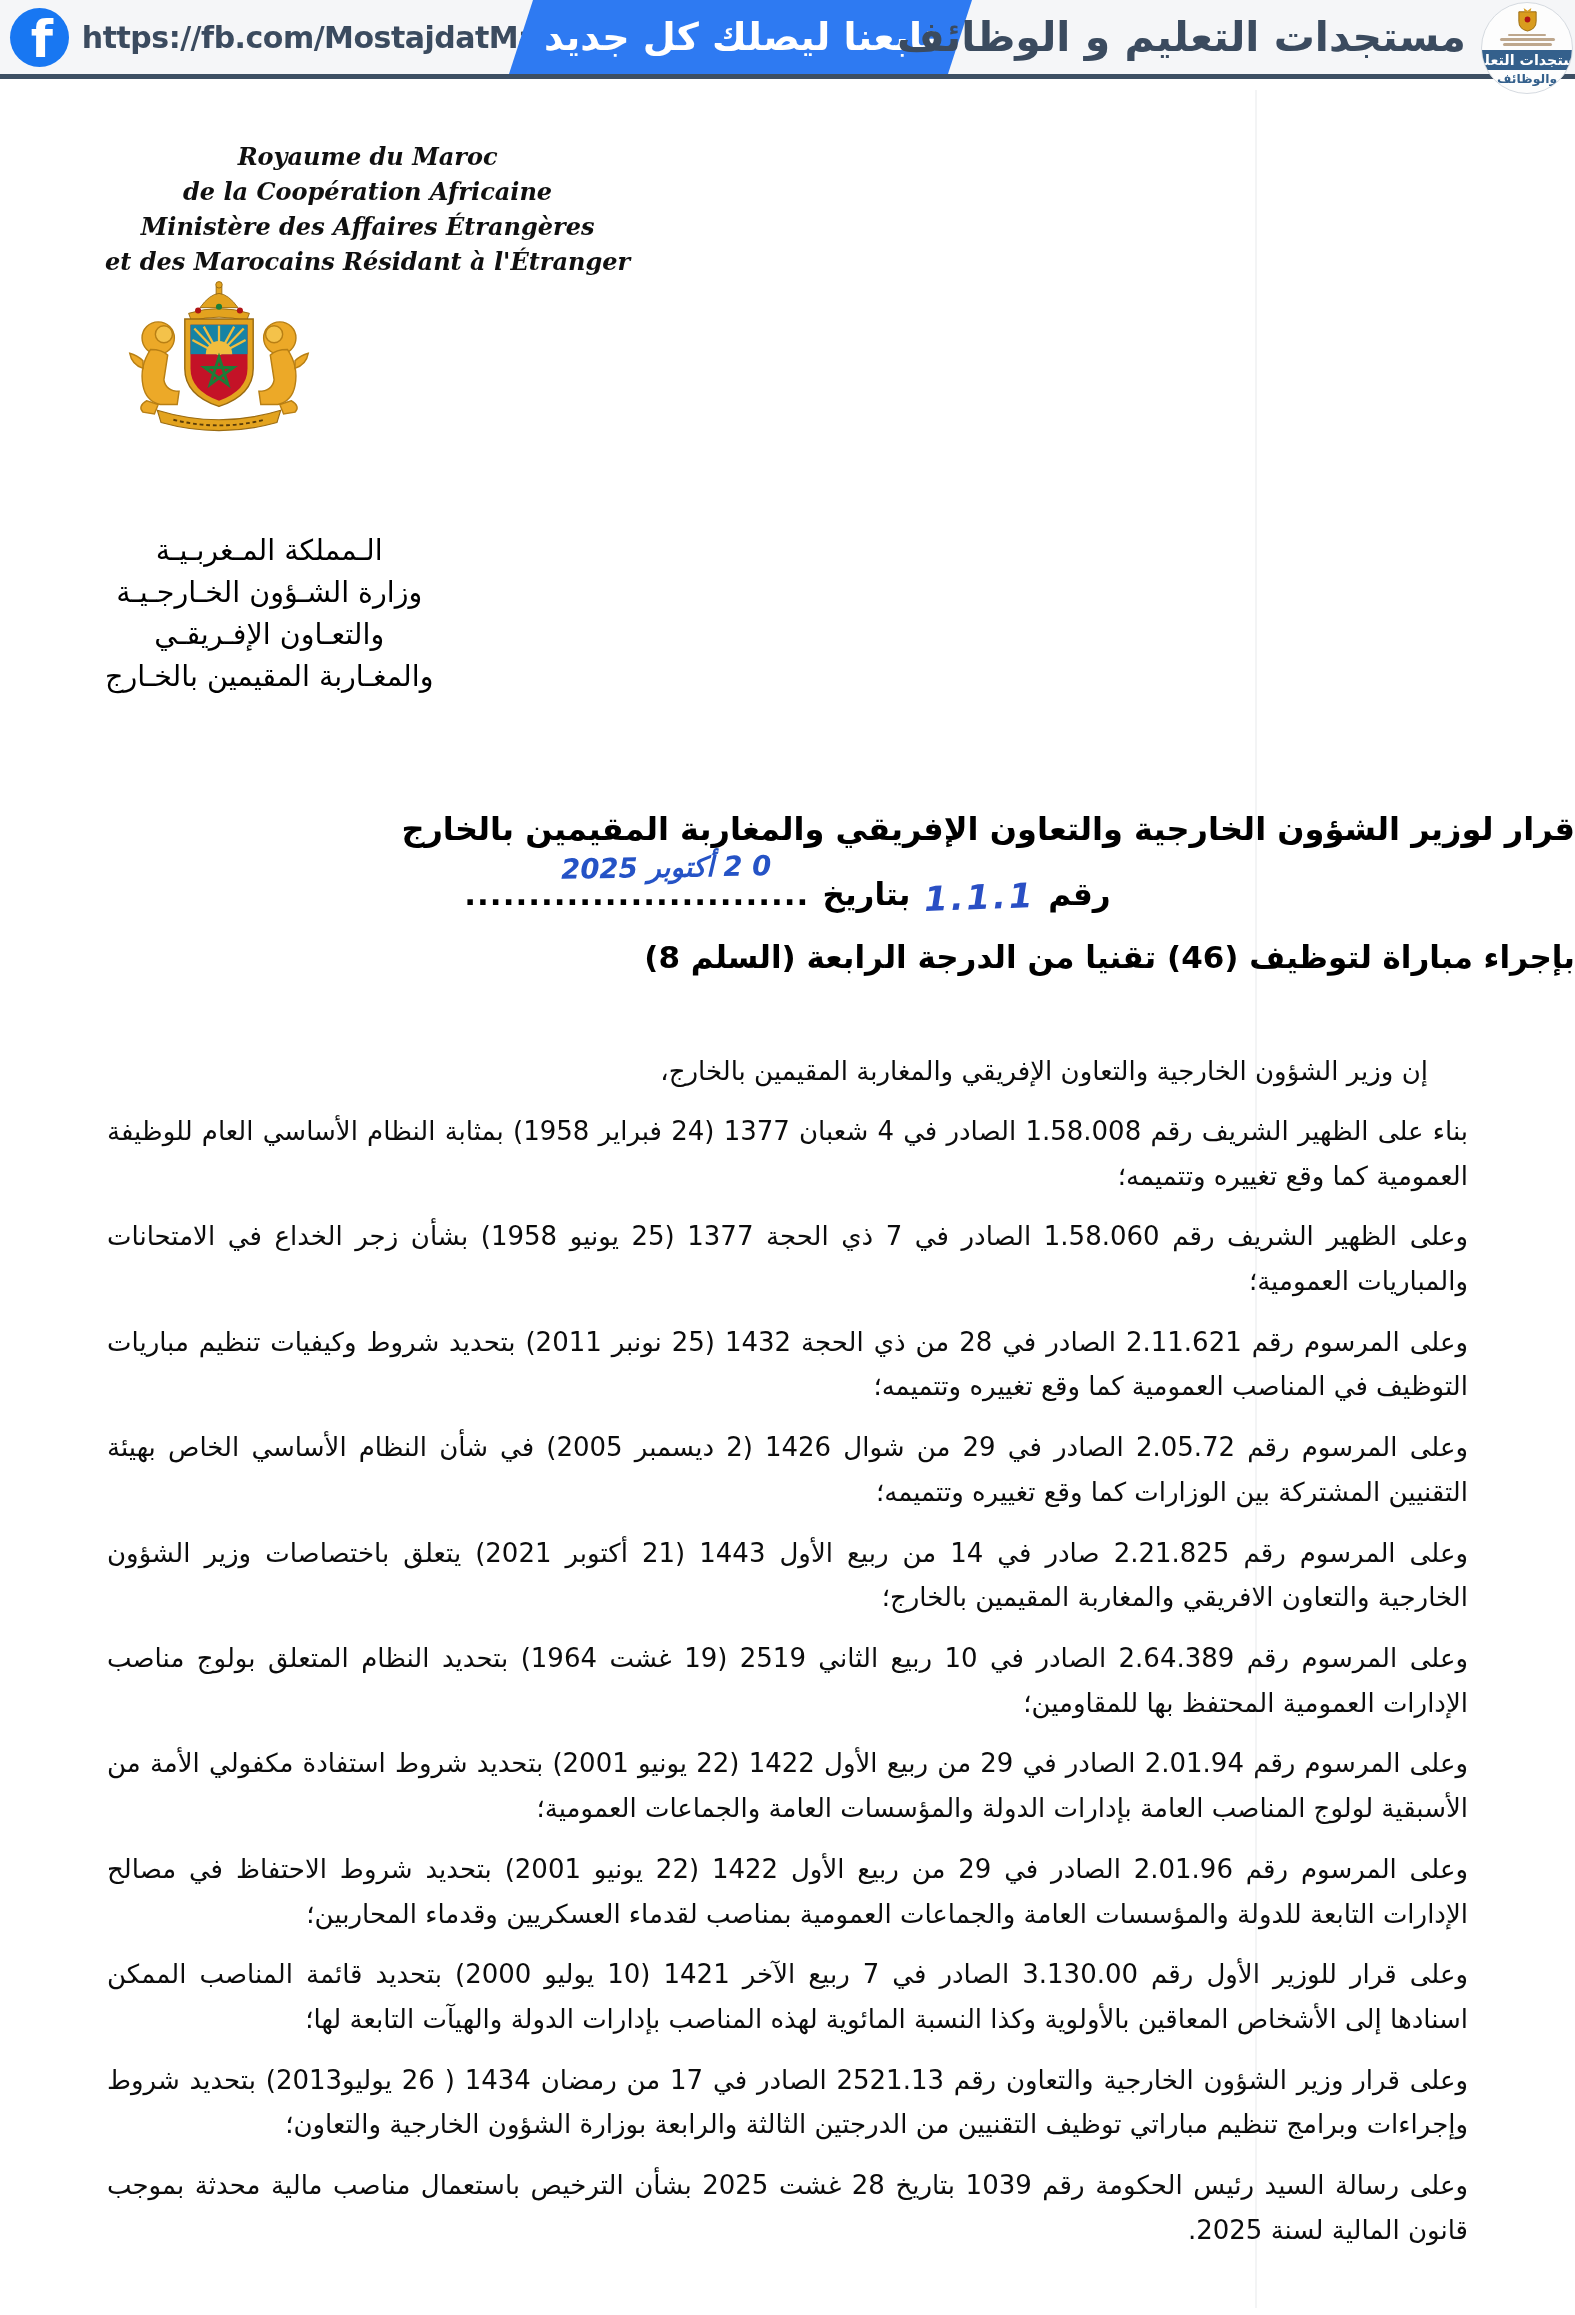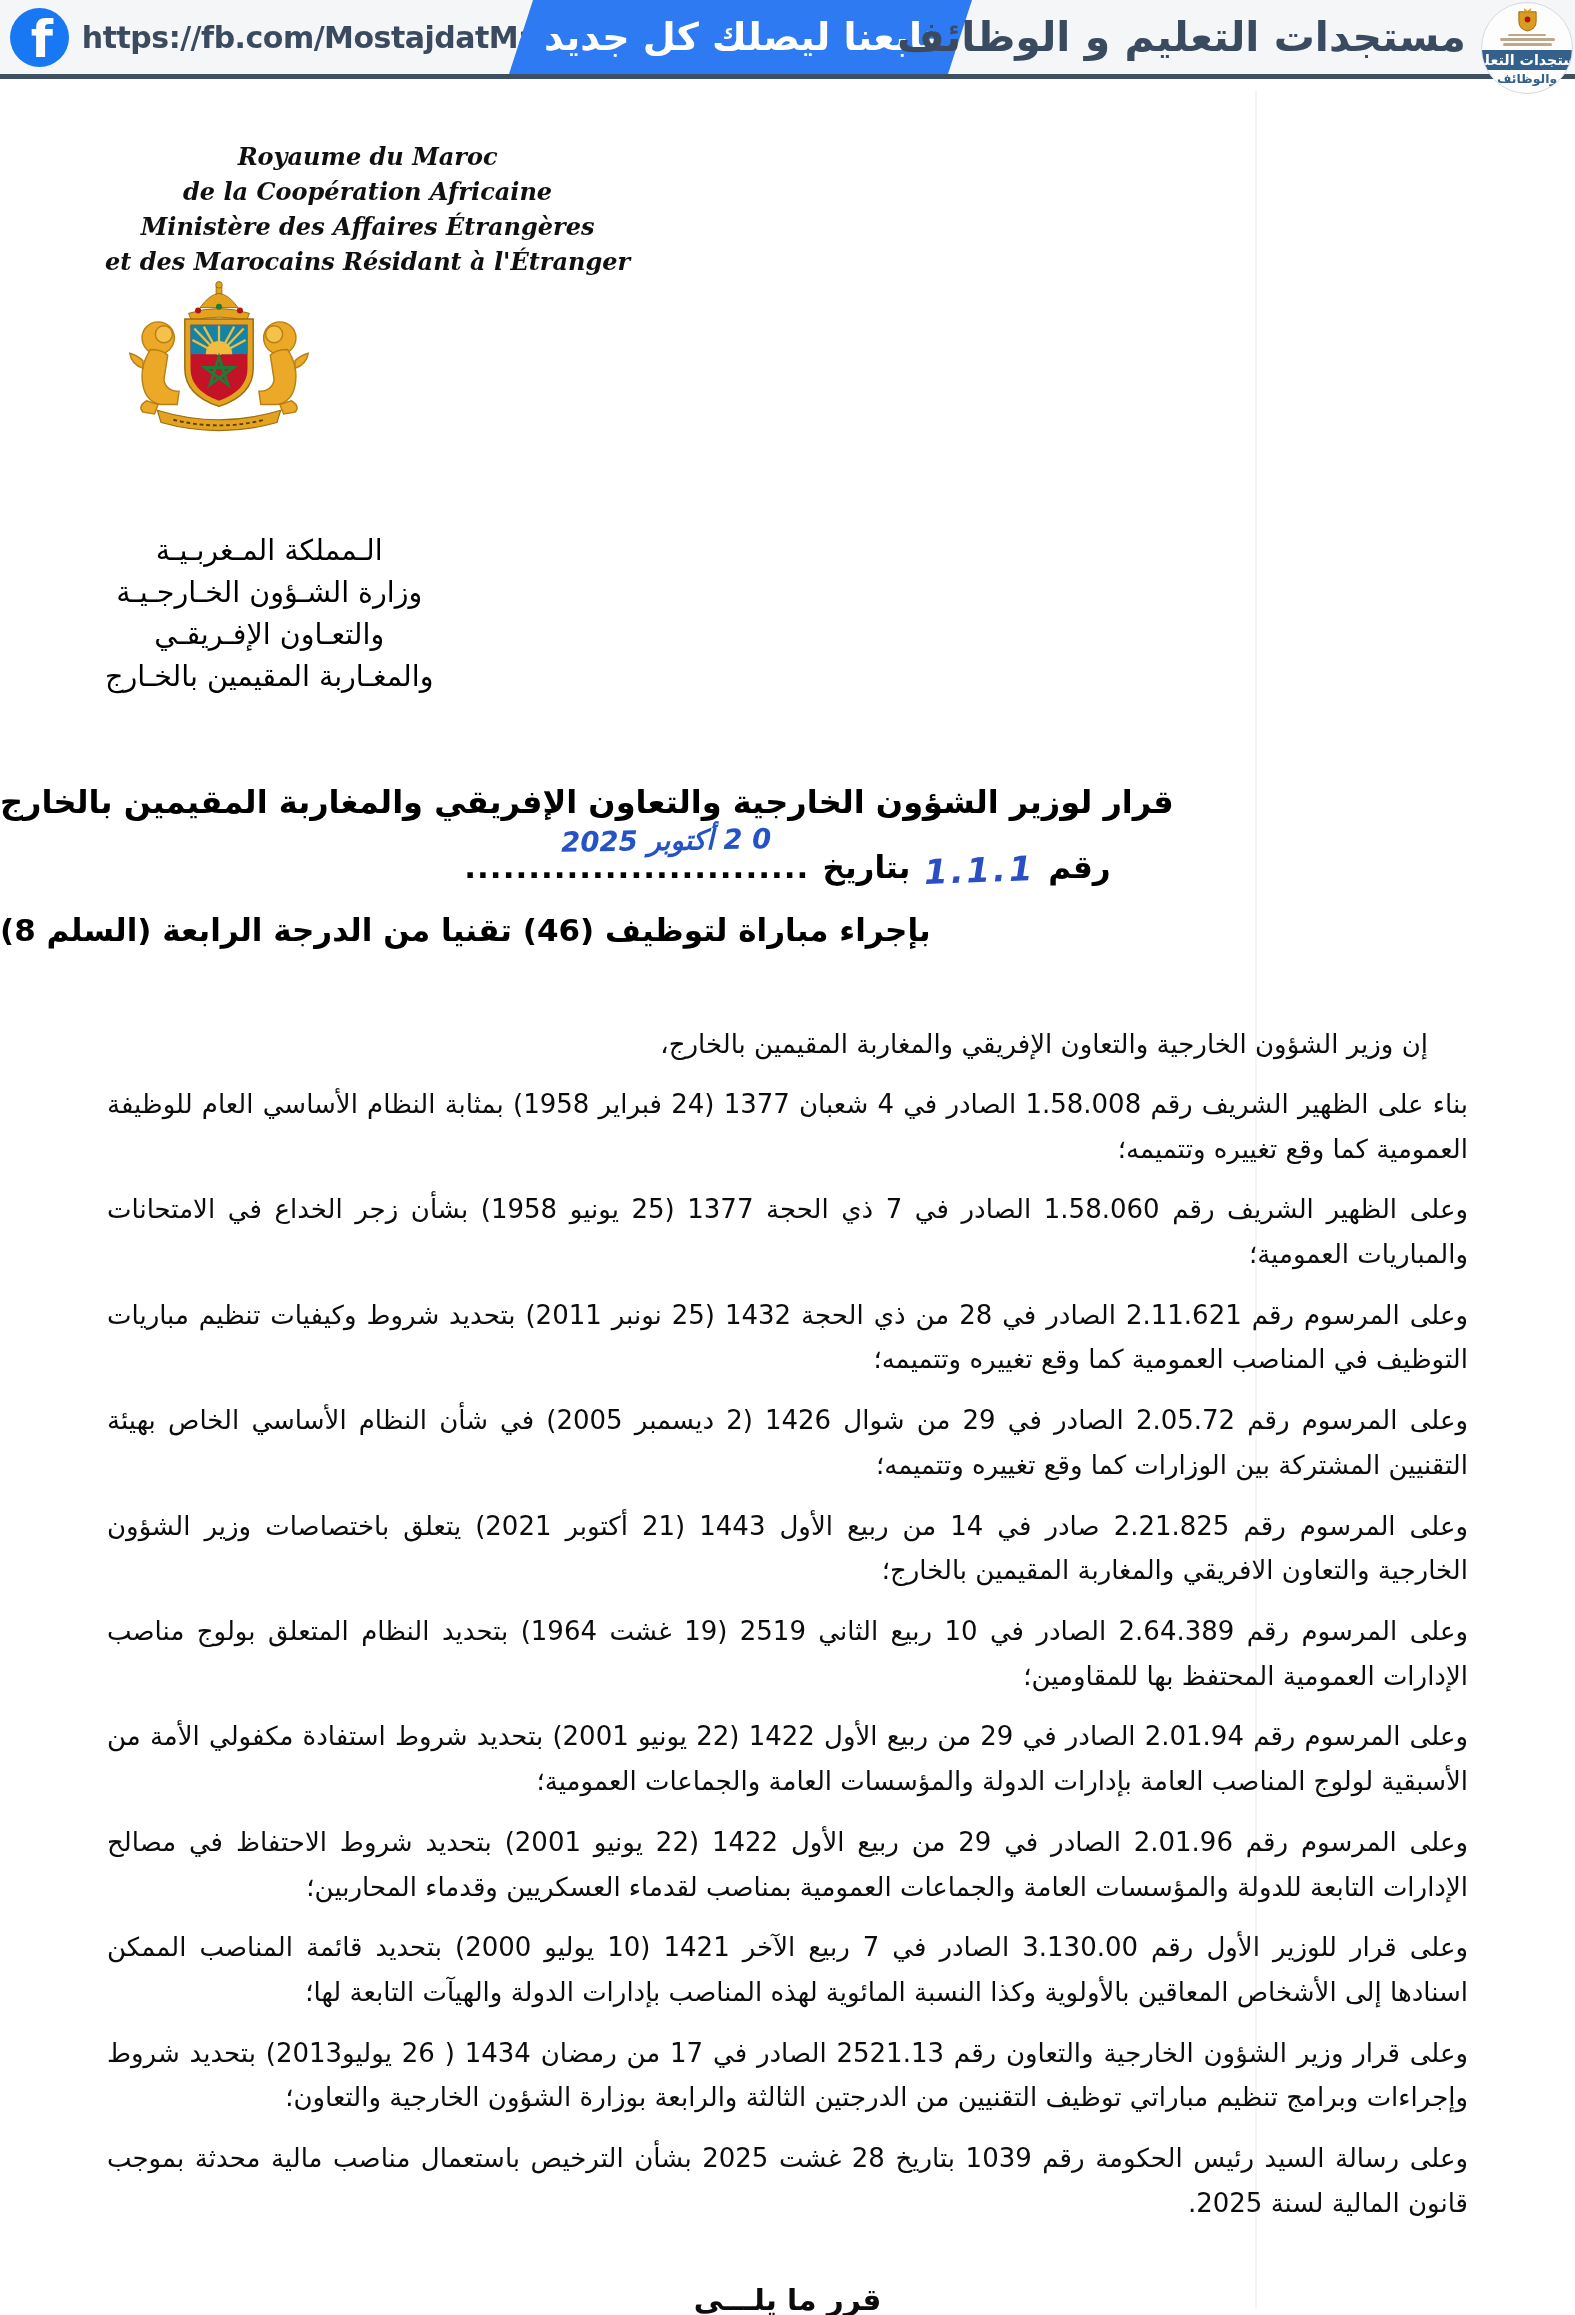--- a/index.html
+++ b/index.html
@@ -24,21 +24,21 @@
   .badge-band{margin-top:3.8px;background:#34608c;color:#fff;font-weight:bold;font-size:14.3px;line-height:20px;padding:0 4.8px;border-radius:2.9px;direction:rtl;white-space:nowrap;}
   .badge-band2{color:#34608c;font-weight:bold;font-size:12.4px;line-height:17px;direction:rtl;}
 
   
   .letterhead{display:flex;align-items:flex-start;padding:24px 105px 0 105px;flex-direction:column;}
   .lh-fr{flex:1.15;text-align:center;font-family:"DejaVu Serif",serif;font-style:italic;font-weight:bold;font-size:24px;line-height:35px;color:#101010;margin-top:36px;}
   .lh-emblem{flex:0 0 238px;display:flex;justify-content:center;}
   .lh-ar{flex:1.05;text-align:center;direction:rtl;font-weight:normal;font-size:28.5px;line-height:42px;color:#000;margin-top:13.3px;}
 
   
-  .title-block{margin-top:85px;text-align:left;direction:rtl;color:#000;}
+  .title-block{margin-top:112px;text-align:right;direction:rtl;color:#000;}
   .title-block h1{margin:0;font-size:32px;font-weight:bold;}
   .ref-line{margin-top:15px;display:flex;direction:rtl;justify-content:center;align-items:flex-end;gap:13.3px;font-size:31px;font-weight:bold;height:49px;}
   .hand{color:#2a4fc4;font-size:34px;font-weight:bold;font-style:italic;letter-spacing:2.9px;transform:rotate(-2deg);position:relative;top:4.8px;}
   .dots-wrap{position:relative;display:inline-block;}
   .dots{font-weight:bold;letter-spacing:1px;}
   .stamp{position:absolute;right:38px;top:-25px;color:#2553c6;font-weight:bold;font-size:27.6px;font-style:italic;white-space:nowrap;direction:rtl;transform:rotate(-1deg);}
   .title-block h2{margin:27px 0 0 0;font-size:31px;font-weight:bold;}
 
   
   .body-text{margin-top:74px;padding:0 107px;direction:rtl;text-align:justify;font-size:26px;line-height:1.72;color:#0c0c0c;}

